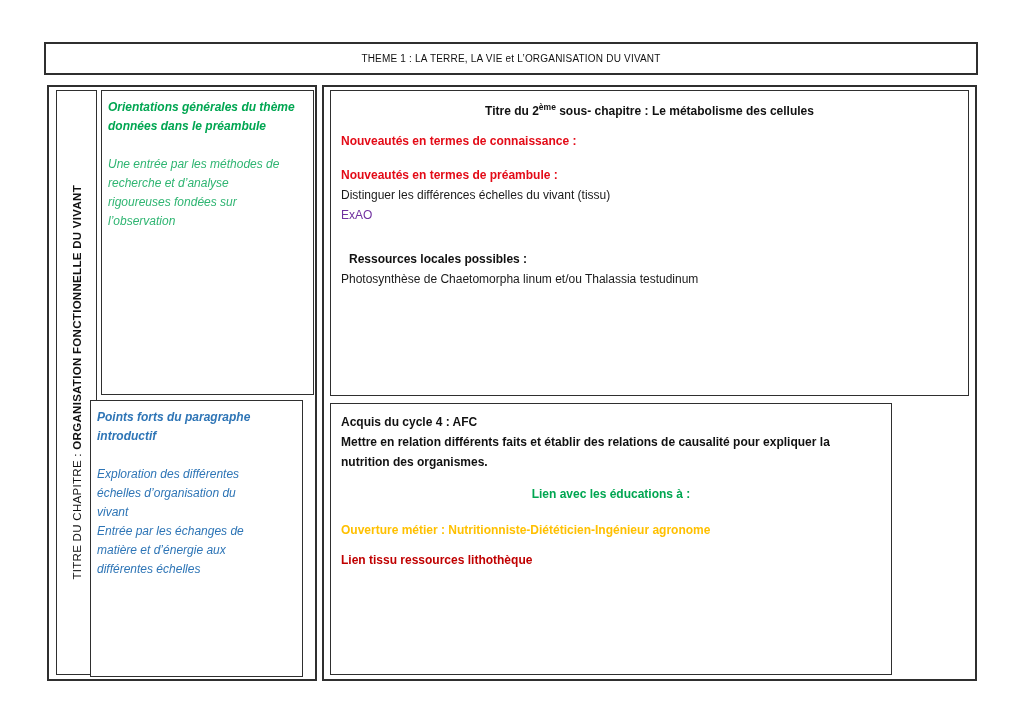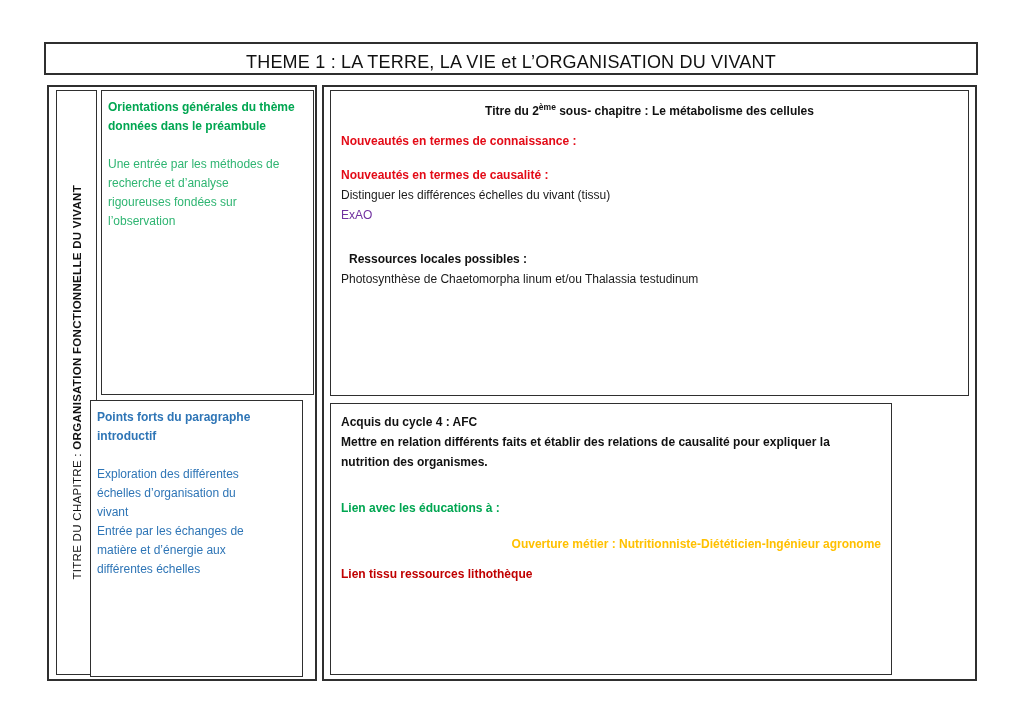--- a/index.html
+++ b/index.html
@@ -11,72 +11,72 @@
     color: #1a1a1a;
     overflow: hidden;
   }
   .box { position: absolute; background: #ffffff; border: 1.5px solid #2f2f2f; }
   .group { border-width: 2px; }
 
   
   .title-box {
     left: 44px; top: 42px; width: 934px; height: 33px;
     border-width: 2px;
-    display: flex; align-items: flex-end; justify-content: center;
-    font-size: 18px; letter-spacing: .2px; color: #111;
+    display: flex; align-items: center; justify-content: center;
+    font-size: 10px; letter-spacing: .2px; color: #111;
   }
 
   
   .left-group  { left: 47px;  top: 85px; width: 270px; height: 596px; }
   .right-group { left: 322px; top: 85px; width: 655px; height: 596px; }
 
   .sidebar-box {
     left: 56px; top: 90px; width: 41px; height: 585px;
     display: flex; align-items: center; justify-content: center;
   }
   .sidebar-text {
     writing-mode: vertical-rl;
     transform: rotate(180deg);
     white-space: nowrap;
     font-size: 11.5px; color: #111; letter-spacing: .3px;
   }
   .sidebar-text b { font-weight: bold; }
 
   .mid-top-box    { left: 101px; top: 90px;  width: 213px; height: 305px; padding: 7px 6px; }
   .mid-bottom-box { left: 90px; top: 400px; width: 213px; height: 277px; padding: 7px 6px; }
-  .mid-box p { font-size: 12px; line-height: 19px; white-space: pre-line; }
+  .mid-box p { font-size: 12px; line-height: 19px; white-space: pre-line; font-style: italic; }
 
   .right-top-box    { left: 330px; top: 90px;  width: 639px; height: 306px; padding: 6px 10px; }
   .right-bottom-box { left: 330px; top: 403px; width: 562px; height: 272px; padding: 8px 10px; }
   .right-top-box p, .right-bottom-box p { font-size: 12px; line-height: 20px; white-space: pre-line; }
 
   .sub-title { text-align: center; font-weight: bold; font-size: 13px; color: #111; }
   .sub-title sup { font-size: 8.5px; }
 
   
   .c-green-h  { color: #00a651; font-weight: bold; }
   .c-green    { color: #2fb572; }
   .c-blue-h   { color: #2e75b6; font-weight: bold; }
   .c-blue     { color: #2e75b6; }
   .c-red      { color: #e30b17; font-weight: bold; }
   .c-darkred  { color: #c00000; font-weight: bold; }
   .c-purple-h { color: #7030a0; font-weight: bold; }
   .c-purple   { color: #7030a0; }
   .c-black-h  { color: #111; font-weight: bold; }
-  .c-gold     { color: #ffc000; font-weight: bold; text-align: right; }
+  .c-gold     { color: #ffc000; font-weight: bold; }
   .c-green2-h { color: #00a651; font-weight: bold; }
   .c-green2   { color: #00b050; }
 
   
   .mt10 { margin-top: 10px; }
   .mt14 { margin-top: 14px; }
   .mt16 { margin-top: 16px; }
   .mt22 { margin-top: 22px; }
   .mt24 { margin-top: 24px; padding-left: 8px; }
-  .mt26 { margin-top: 26px; }
+  .mt26 { margin-top: 12px; text-align: center; }
   .gap-blank { margin-top: 19px; }
 </style>
 </head>
 <body>
 
 <div class="box title-box">
   <span>THEME 1 : LA TERRE, LA VIE et L’ORGANISATION DU VIVANT</span>
 </div>
 
 <div class="box group left-group"></div>
@@ -103,21 +103,21 @@
 Entrée par les échanges de
 matière et d’énergie aux
 différentes échelles</p>
 </div>
 
 <div class="box group right-group"></div>
 
 <div class="box right-top-box">
   <p class="sub-title"><span>Titre du 2</span><sup>ème</sup><span> sous- chapitre : Le métabolisme des cellules</span></p>
   <p class="c-red mt10">Nouveautés en termes de connaissance :</p>
-  <p class="c-red mt14">Nouveautés en termes de causalité :</p>
+  <p class="c-red mt14">Nouveautés en termes de préambule :</p>
   <p>Distinguer  les différences échelles du vivant (tissu)</p>
   <p class="c-purple">ExAO</p>
   <p class="c-black-h mt24">Ressources locales possibles :</p>
   <p>Photosynthèse de Chaetomorpha linum et/ou Thalassia testudinum</p>
 </div>
 
 <div class="box right-bottom-box">
   <p class="c-black-h">Acquis du cycle 4 : AFC</p>
   <p class="c-black-h">Mettre en relation différents faits et établir des relations de causalité pour expliquer la nutrition des organismes.</p>
   <p class="c-green2-h mt26">Lien avec les éducations à :</p>

